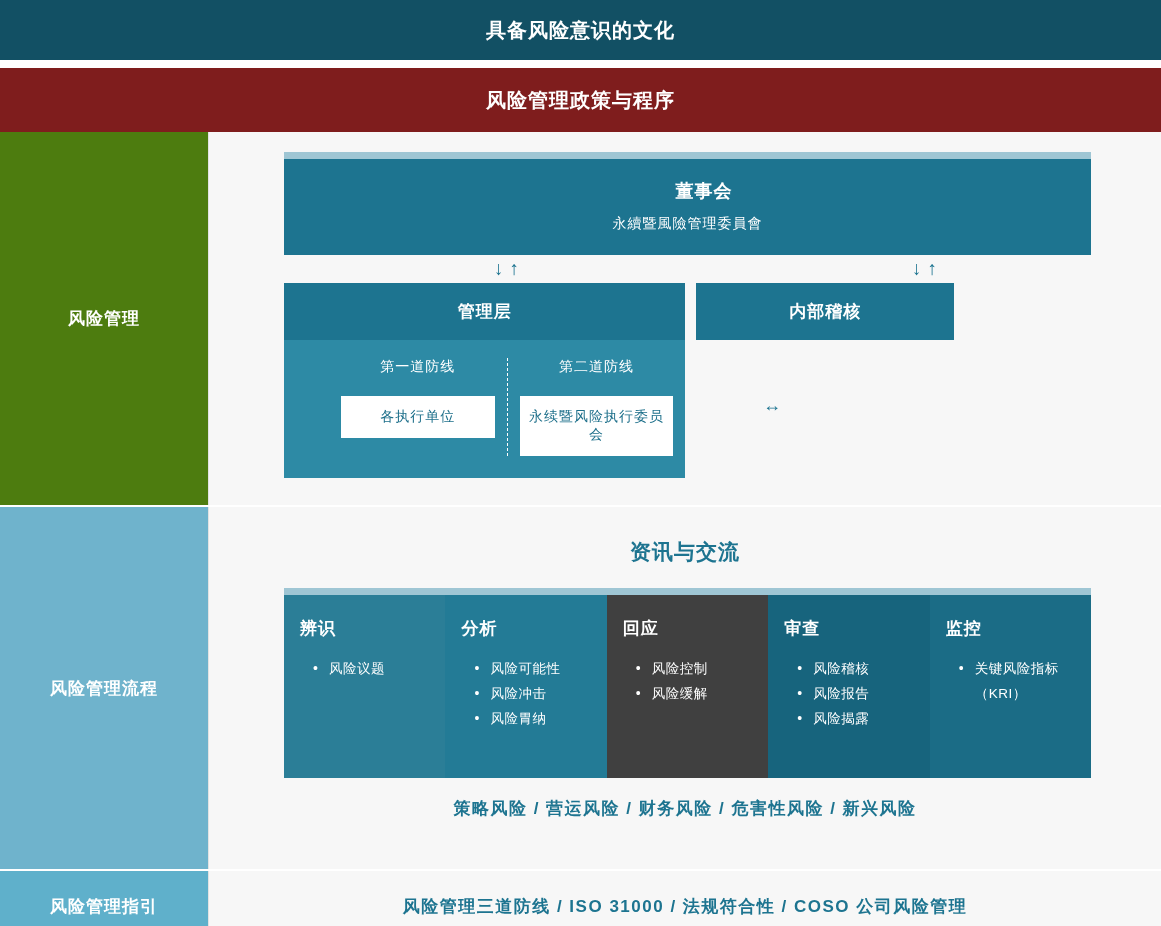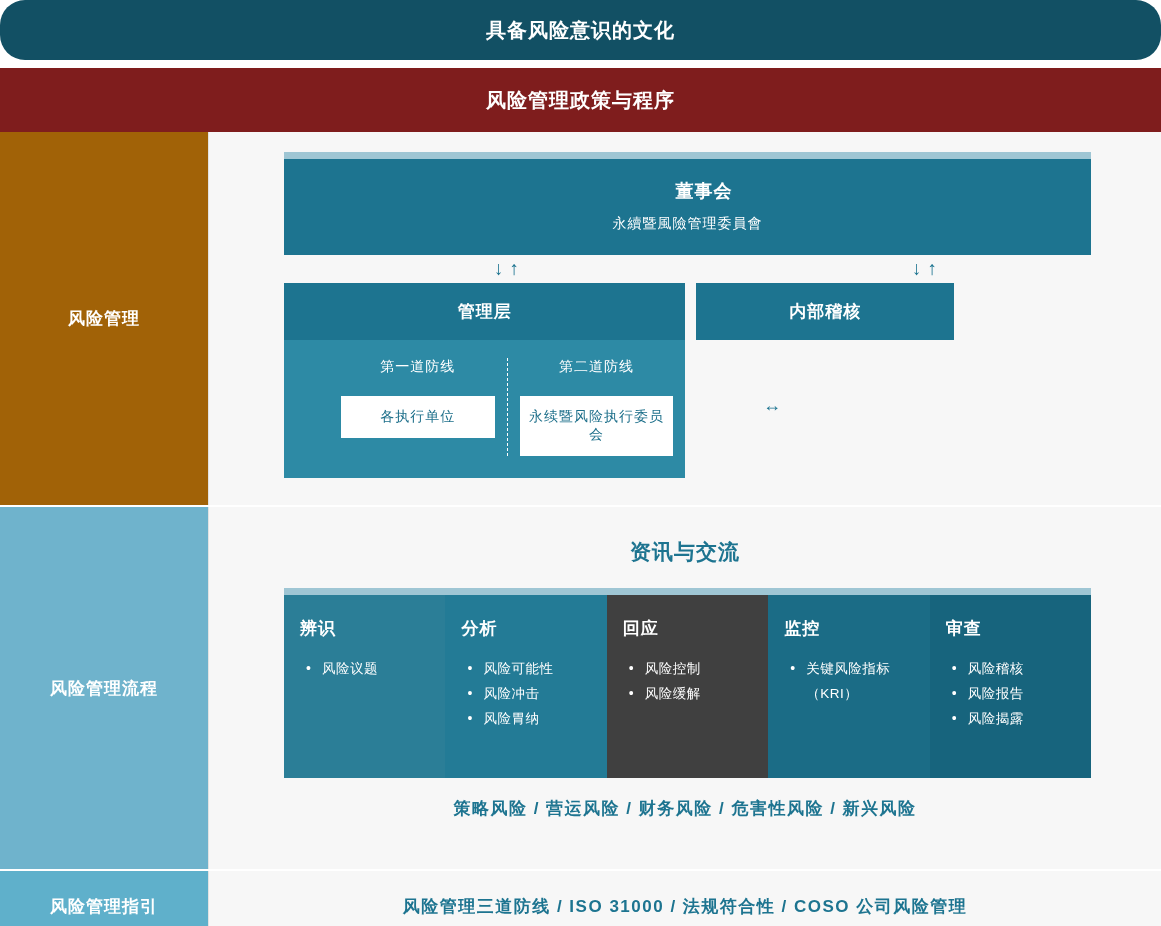--- a/index.html
+++ b/index.html
@@ -27,21 +27,20 @@
     align-items: center;
     justify-content: center;
     color: #ffffff;
     font-size: 20px;
     font-weight: bold;
     letter-spacing: 1px;
   }
   .banner-culture {
     height: 60px;
     background: #125064;
-    border-radius: 25px;
   }
   .banner-gap {
     height: 8px;
     background: #ffffff;
   }
   .banner-policy {
     height: 64px;
     background: #7f1d1d;
   }
 
@@ -55,21 +54,21 @@
     flex: 0 0 208px;
     display: flex;
     align-items: center;
     justify-content: center;
     color: #ffffff;
     font-size: 17px;
     font-weight: bold;
     letter-spacing: 1px;
     box-sizing: border-box;
   }
-  .row-rm .left-label { background: #a16207; align-items: center; }
+  .row-rm .left-label { background: #4d7c0f; align-items: center; }
   .row-flow .left-label { background: #6fb3cc; }
   .row-guide .left-label { background: #5fb0cb; }
 
   .right-area {
     flex: 1 1 auto;
     background: #f7f7f7;
     box-sizing: border-box;
     border-left: 1px solid #e2e2e2;
   }
 
@@ -220,21 +219,21 @@
 
   .proc-title {
     color: #ffffff;
     font-size: 17px;
     font-weight: bold;
     letter-spacing: 1px;
     margin-bottom: 16px;
   }
   .proc-list {
     list-style: none;
-    margin: 6px;
+    margin: 13px;
     padding: 0;
   }
   .proc-list li {
     color: #ffffff;
     font-size: 13.5px;
     line-height: 25px;
     padding-left: 16px;
     position: relative;
     letter-spacing: 0.5px;
   }
@@ -367,36 +366,36 @@
         </div>
 
         <div class="proc-col c3">
           <div class="proc-title">回应</div>
           <ul class="proc-list">
             <li>风险控制</li>
             <li>风险缓解</li>
           </ul>
         </div>
 
-        <div class="proc-col c4">
-          <div class="proc-title">监控</div>
-          <ul class="proc-list">
-            <li>关键风险指标（KRI）</li>
-          </ul>
-        </div>
-
         <div class="proc-col c5">
           <div class="proc-title">审查</div>
           <ul class="proc-list">
             <li>风险稽核</li>
             <li>风险报告</li>
             <li>风险揭露</li>
           </ul>
         </div>
 
+        <div class="proc-col c4">
+          <div class="proc-title">监控</div>
+          <ul class="proc-list">
+            <li>关键风险指标（KRI）</li>
+          </ul>
+        </div>
+
       </div>
 
       <div class="risk-types">策略风险 / 营运风险 / 财务风险 / 危害性风险 / 新兴风险</div>
     </div>
   </div>
 
   <div class="row-div"></div>
 
   <div class="body-row row-guide">
     <div class="left-label">

